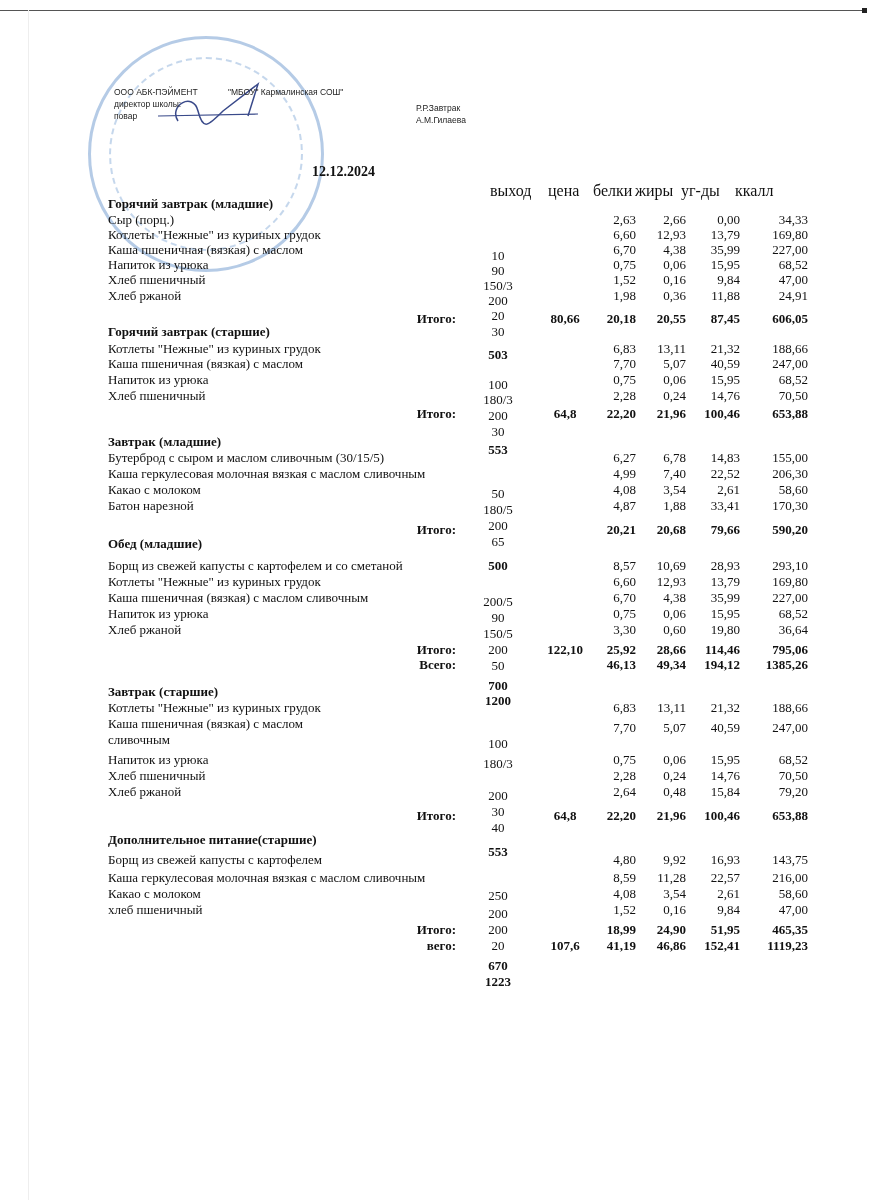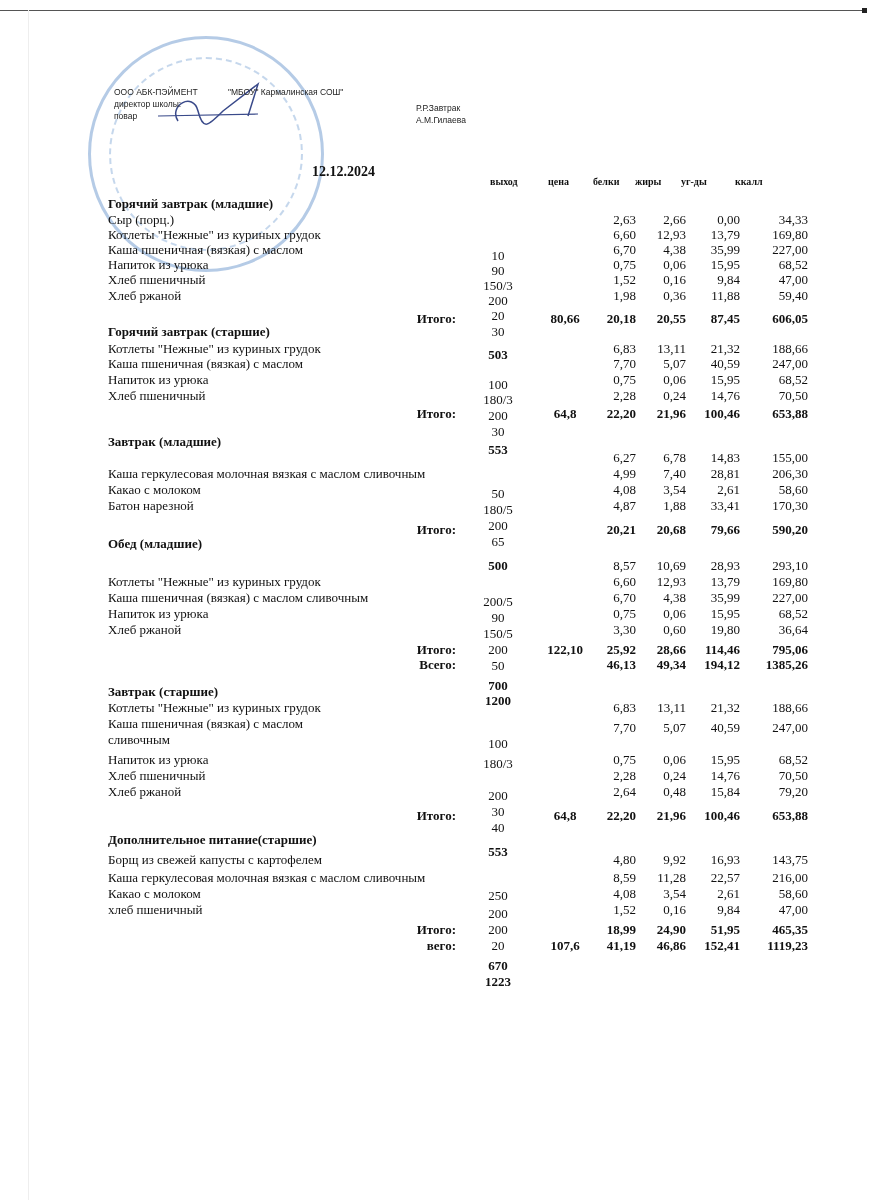--- a/index.html
+++ b/index.html
@@ -14,21 +14,21 @@
     position: absolute; left: 88px; top: 36px; width: 230px; height: 230px; border-radius: 50%;
     border: 3px solid rgba(90,140,200,0.45);
   }
   .stamp::after {
     content: ""; position: absolute; left: 18px; top: 18px; right: 18px; bottom: 18px; border-radius: 50%;
     border: 2px dashed rgba(90,140,200,0.35);
   }
   .header-small { position: absolute; font-family: "Liberation Sans", sans-serif; font-size: 8.5px; color: #222; line-height: 12px; }
   .sig { position: absolute; left: 148px; top: 76px; }
   .date { position: absolute; left: 312px; top: 164px; font-size: 14px; font-weight: bold; }
-  .col-head { position: absolute; top: 176px; font-size: 10px; font-weight: bold; }
+  .col-head { position: absolute; top: 182px; font-size: 16px; font-weight: normal; }
   .row { position: absolute; left: 108px; width: 680px; height: 15px; font-size: 13px; }
   .row .name { position: absolute; left: 0; white-space: nowrap; }
   .row .num { position: absolute; text-align: center; width: 50px; }
   .c-out { left: 365px; margin-top: 36px; }
   .c-price { left: 432px; }
   .c-b { left: 484px; text-align: right !important; width: 44px !important; }
   .c-f { left: 538px; text-align: right !important; width: 40px !important; }
   .c-u { left: 588px; text-align: right !important; width: 44px !important; }
   .c-k { left: 648px; text-align: right !important; width: 52px !important; }
   .section { position: absolute; left: 108px; font-size: 13px; font-weight: bold; }
@@ -105,21 +105,21 @@
       <span class="num c-f">0,16</span>
       <span class="num c-u">9,84</span>
       <span class="num c-k">47,00</span>
     </div>
     <div class="row" style="top: 288px;">
       <span class="name">Хлеб ржаной</span>
       <span class="num c-out">30</span>
       <span class="num c-b">1,98</span>
       <span class="num c-f">0,36</span>
       <span class="num c-u">11,88</span>
-      <span class="num c-k">59,40</span>
+      <span class="num c-k">24,91</span>
     </div>
     <div class="row total" style="top: 311px;">
       <span class="lbl">Итого:</span>
       <span class="num c-out">503</span>
       <span class="num c-price">80,66</span>
       <span class="num c-b">20,18</span>
       <span class="num c-f">20,55</span>
       <span class="num c-u">87,45</span>
       <span class="num c-k">606,05</span>
     </div>
@@ -160,32 +160,33 @@
       <span class="lbl">Итого:</span>
       <span class="num c-out">553</span>
       <span class="num c-price">64,8</span>
       <span class="num c-b">22,20</span>
       <span class="num c-f">21,96</span>
       <span class="num c-u">100,46</span>
       <span class="num c-k">653,88</span>
     </div>
     <div class="section" style="top: 434px;">Завтрак (младшие)</div>
     <div class="row" style="top: 450px;">
+      <span class="name">Бутерброд с сыром и маслом сливочным (30/15/5)</span>
       <span class="num c-out">50</span>
       <span class="num c-b">6,27</span>
       <span class="num c-f">6,78</span>
       <span class="num c-u">14,83</span>
       <span class="num c-k">155,00</span>
     </div>
     <div class="row" style="top: 466px;">
       <span class="name">Каша  геркулесовая  молочная вязкая с маслом сливочным</span>
       <span class="num c-out">180/5</span>
       <span class="num c-b">4,99</span>
       <span class="num c-f">7,40</span>
-      <span class="num c-u">28,81</span>
+      <span class="num c-u">22,52</span>
       <span class="num c-k">206,30</span>
     </div>
     <div class="row" style="top: 482px;">
       <span class="name">Какао с молоком</span>
       <span class="num c-out">200</span>
       <span class="num c-b">4,08</span>
       <span class="num c-f">3,54</span>
       <span class="num c-u">2,61</span>
       <span class="num c-k">58,60</span>
     </div>
@@ -201,20 +202,21 @@
       <span class="lbl">Итого:</span>
       <span class="num c-out">500</span>
       <span class="num c-price"></span>
       <span class="num c-b">20,21</span>
       <span class="num c-f">20,68</span>
       <span class="num c-u">79,66</span>
       <span class="num c-k">590,20</span>
     </div>
     <div class="section" style="top: 536px; text-align: right;">Обед (младшие)</div>
     <div class="row" style="top: 558px;">
+      <span class="name">Борщ  из свежей капусты с картофелем и со сметаной</span>
       <span class="num c-out">200/5</span>
       <span class="num c-b">8,57</span>
       <span class="num c-f">10,69</span>
       <span class="num c-u">28,93</span>
       <span class="num c-k">293,10</span>
     </div>
     <div class="row" style="top: 574px;">
       <span class="name">Котлеты "Нежные" из куриных грудок</span>
       <span class="num c-out">90</span>
       <span class="num c-b">6,60</span>

